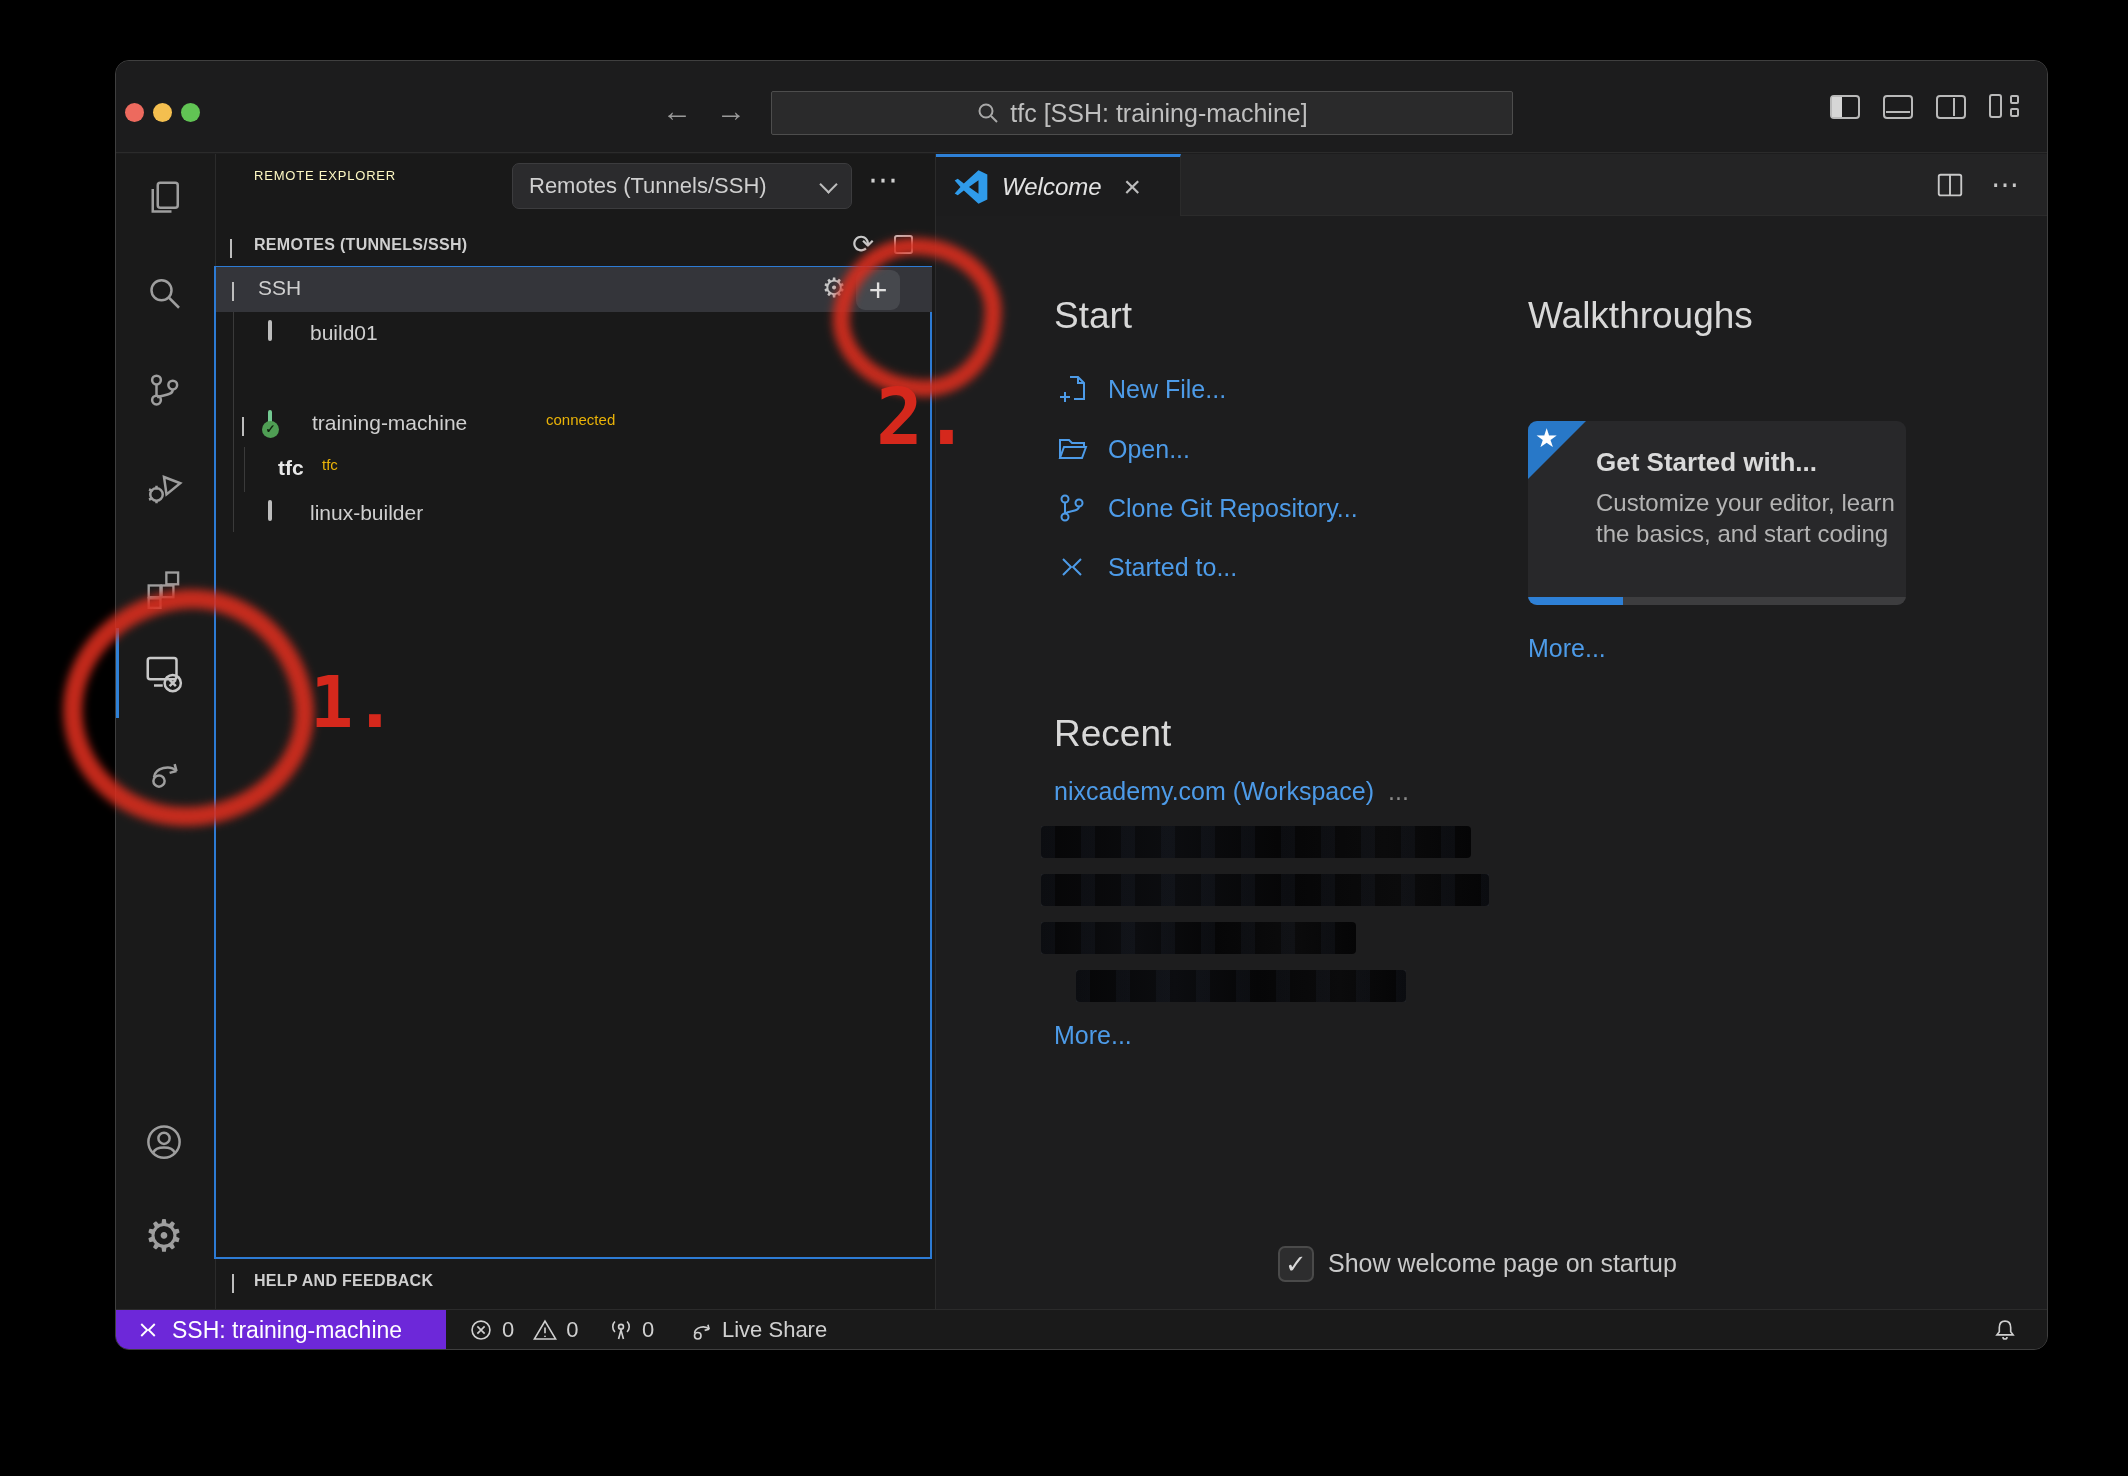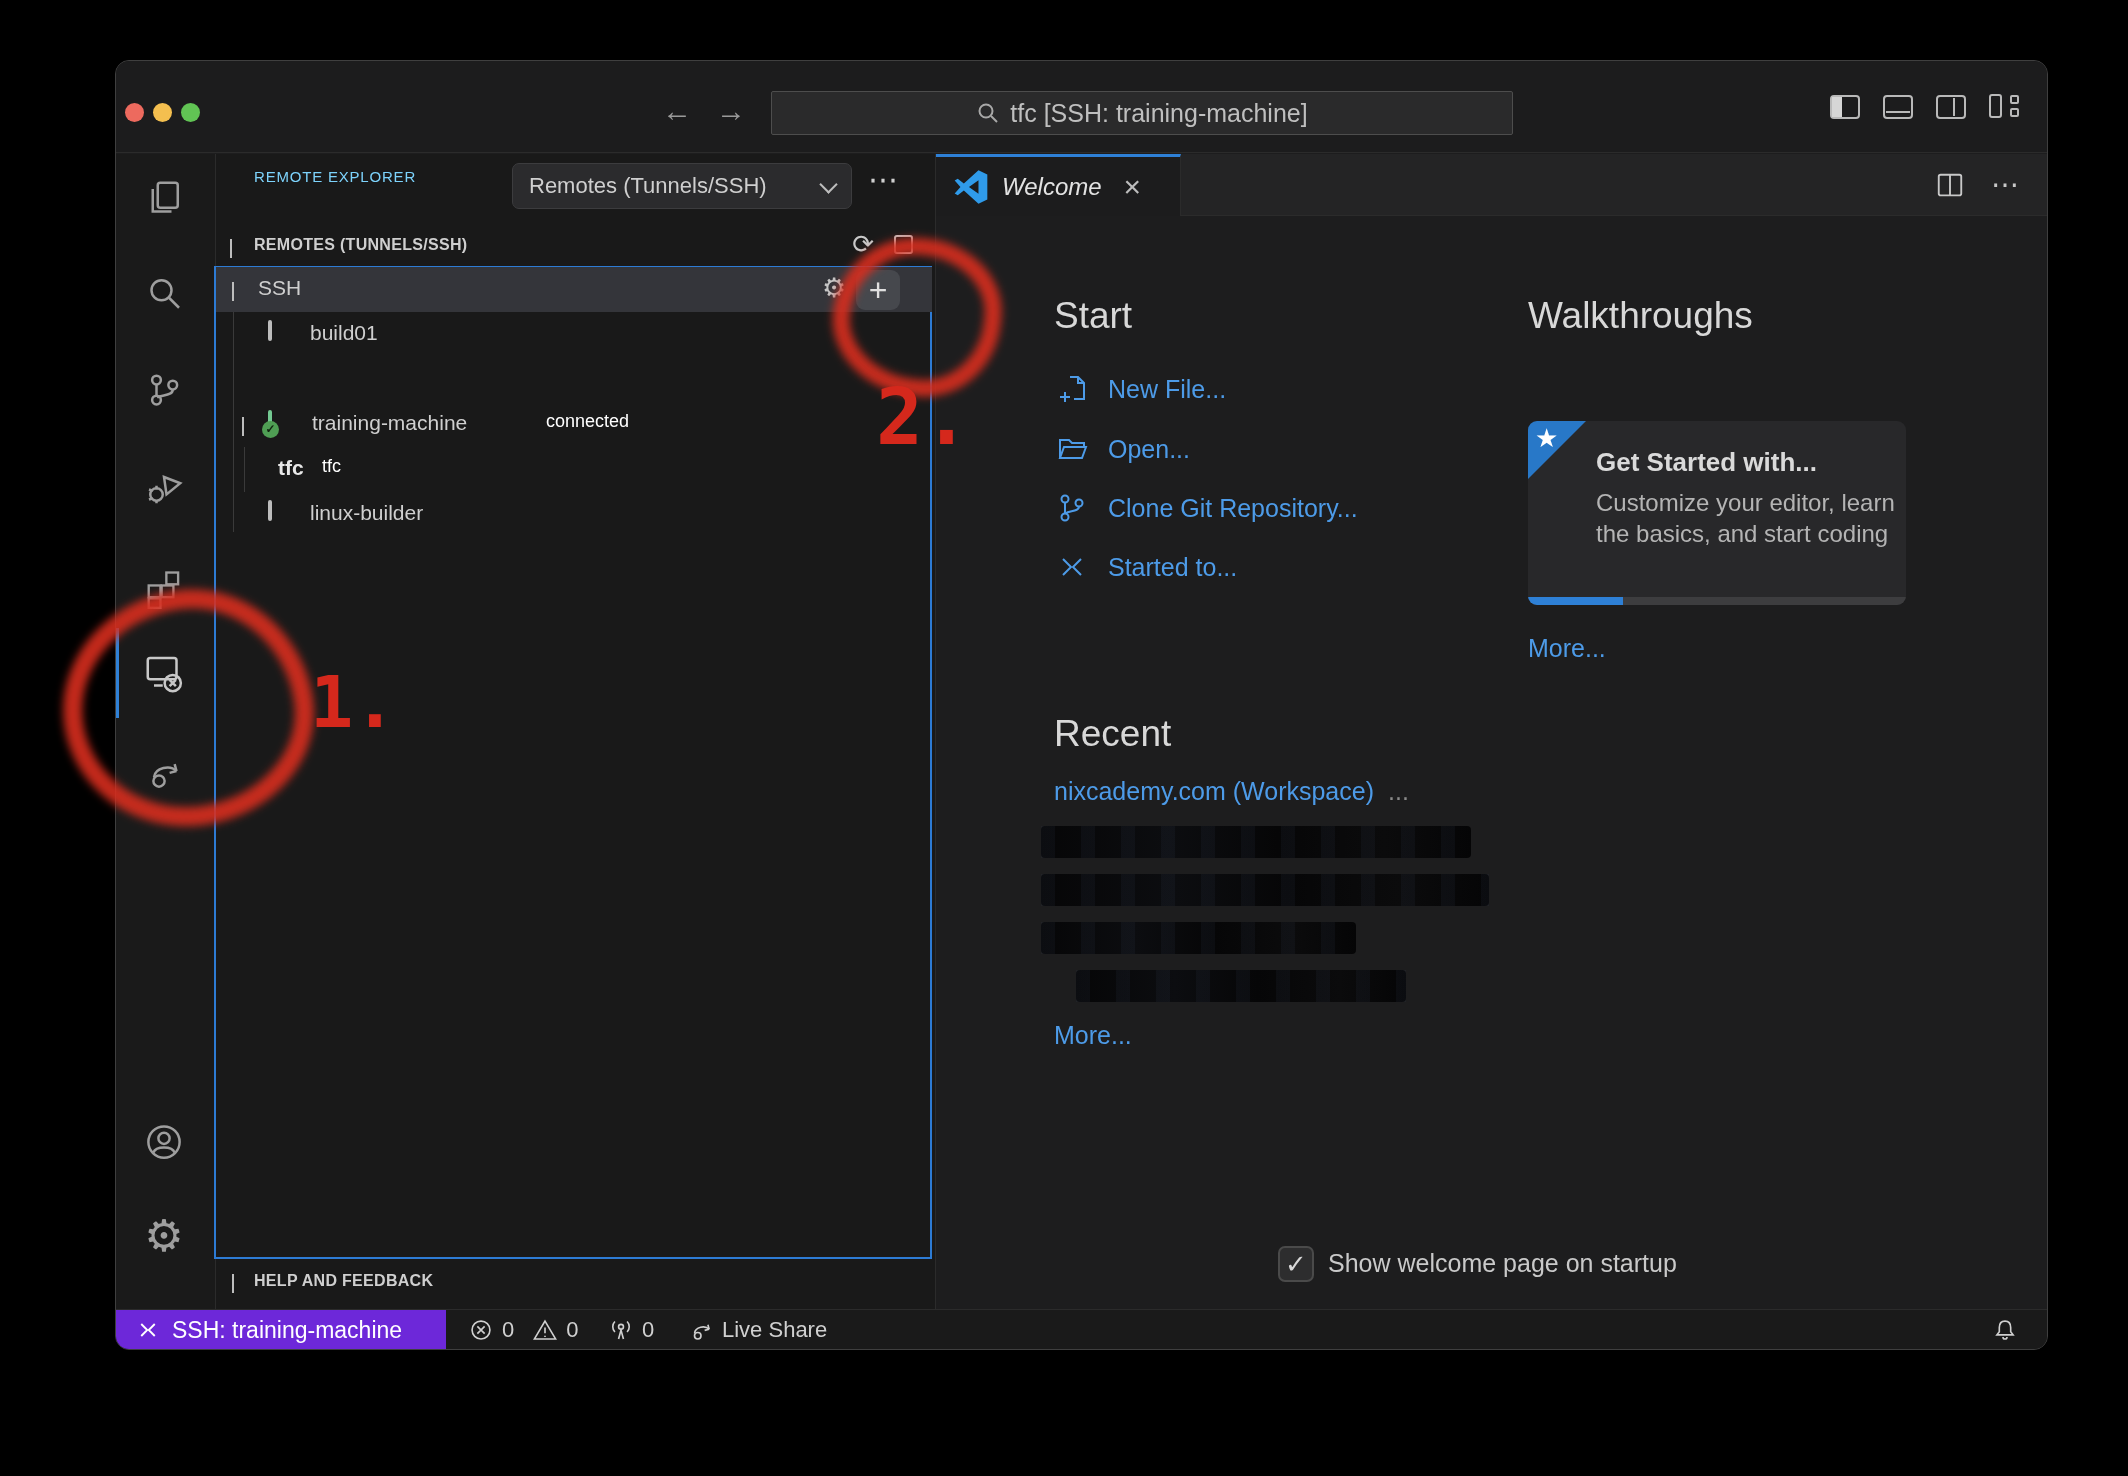--- a/index.html
+++ b/index.html
@@ -34,34 +34,34 @@
   
   .activitybar{position:absolute;left:0;top:93px;width:100px;bottom:40px;background:#1a1a1a;border-right:1px solid #2b2b2b;box-sizing:border-box;}
   .act-item{position:absolute;left:24px;width:48px;height:48px;display:flex;align-items:center;justify-content:center;color:#9e9e9e;}
   .act-item svg{stroke:#9e9e9e;fill:none;stroke-width:2;width:40px;height:40px;}
   .act-item.active svg{stroke:#c8c8c8;}
   .act-indicator{position:absolute;left:0;top:474px;width:3px;height:90px;background:#2f81d7;}
   .gear-glyph{font-size:44px;color:#9e9e9e;line-height:1;}
 
   
   .sidebar{position:absolute;left:100px;top:93px;width:720px;bottom:40px;background:#191919;border-right:1px solid #2b2b2b;box-sizing:border-box;}
-  .sb-title{position:absolute;left:38px;top:14px;font-size:15px;letter-spacing:0.8px;color:#7dd3fc;}
+  .sb-title{position:absolute;left:38px;top:14px;font-size:13px;letter-spacing:0.8px;color:#fef9c3;}
   .sb-dropdown{position:absolute;left:296px;top:9px;width:340px;height:46px;background:#2b2b2d;border:1px solid #3c3c3e;
                border-radius:7px;display:flex;align-items:center;box-sizing:border-box;padding:0 16px;}
   .sb-dropdown .ddtext{font-size:22px;color:#cfcfcf;flex:1;}
   .sb-dots{position:absolute;left:652px;top:8px;font-size:30px;color:#cfcfcf;}
   .sec-row{position:absolute;left:0;top:75px;width:100%;height:38px;}
   .sec-title{position:absolute;left:38px;top:7px;font-size:16px;font-weight:bold;letter-spacing:0.3px;color:#cfcfcf;}
   .sec-icons{position:absolute;right:22px;top:2px;display:flex;gap:20px;align-items:center;color:#c8c8c8;}
   .refresh-glyph{font-size:26px;line-height:1;}
   .sq-icon{width:19px;height:19px;border:2px solid #c8c8c8;border-radius:3px;box-sizing:border-box;}
   .tree-outline{position:absolute;left:-2px;top:112px;width:718px;height:993px;border:2px solid #2d7bd4;box-sizing:border-box;}
   .tree-row{position:absolute;left:0;width:716px;height:45px;}
   .row-label{font-size:21px;color:#cfcfcf;}
-  .row-dim{font-size:18px;color:#ffffff;}
+  .row-dim{font-size:15px;color:#eab308;}
   .chev-down{width:11px;height:11px;border-right:2px solid #bdbdbd;border-bottom:2px solid #bdbdbd;transform:rotate(45deg);}
   .chev-right{width:11px;height:11px;border-top:2px solid #bdbdbd;border-right:2px solid #bdbdbd;transform:rotate(45deg);}
   .monitor{width:26px;height:20px;border:2px solid #bdbdbd;border-radius:3px;position:relative;box-sizing:border-box;}
   .monitor::after{content:"";position:absolute;left:5px;right:5px;bottom:-7px;height:2px;background:#bdbdbd;}
   .monitor.green{border-color:#73c991;}
   .badge-check{position:absolute;right:-9px;bottom:-9px;width:17px;height:17px;background:#4f9e54;border-radius:50%;
                color:#10240f;font-size:12px;line-height:17px;text-align:center;font-weight:bold;}
   .gear-small{font-size:27px;color:#c5c5c5;line-height:1;}
   .plus-btn{position:absolute;left:640px;top:3px;width:44px;height:40px;background:#46484d;border-radius:9px;
             display:flex;align-items:center;justify-content:center;font-size:32px;font-weight:300;color:#e0e0e0;}

